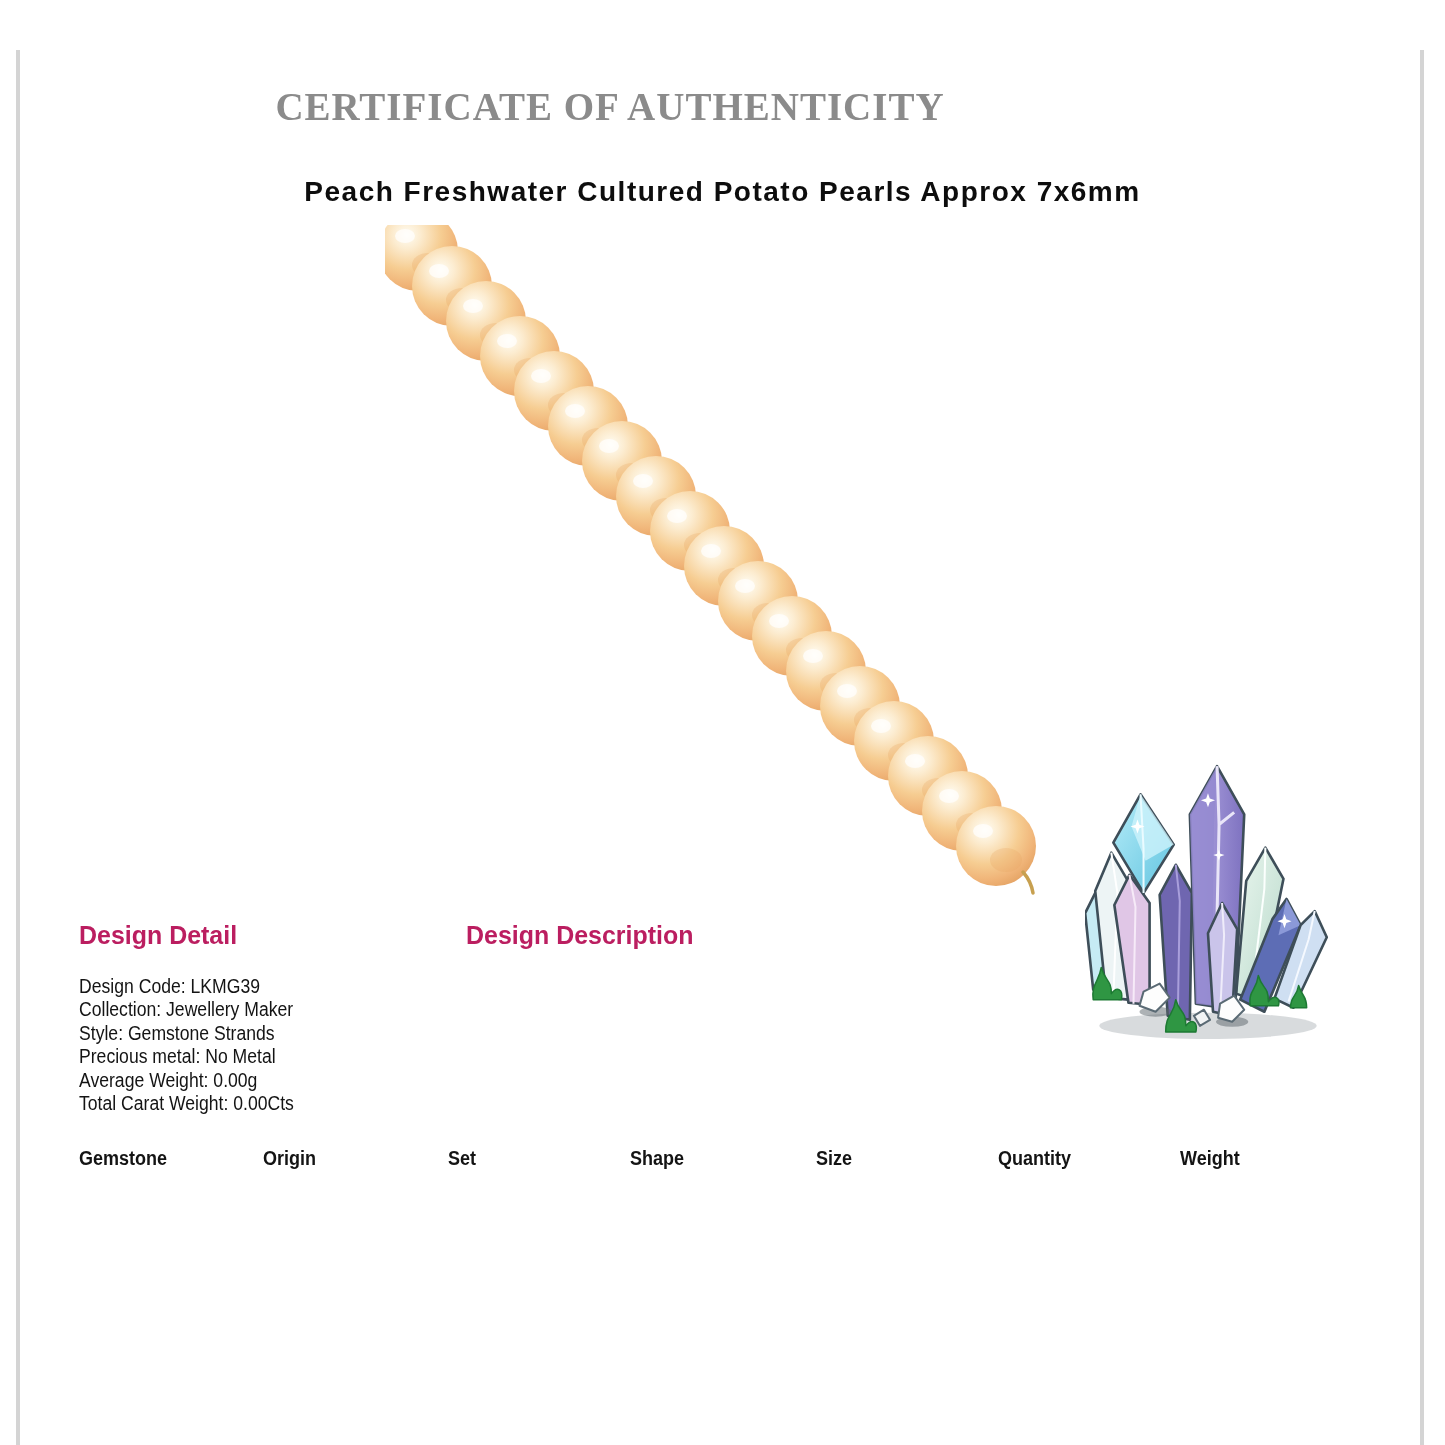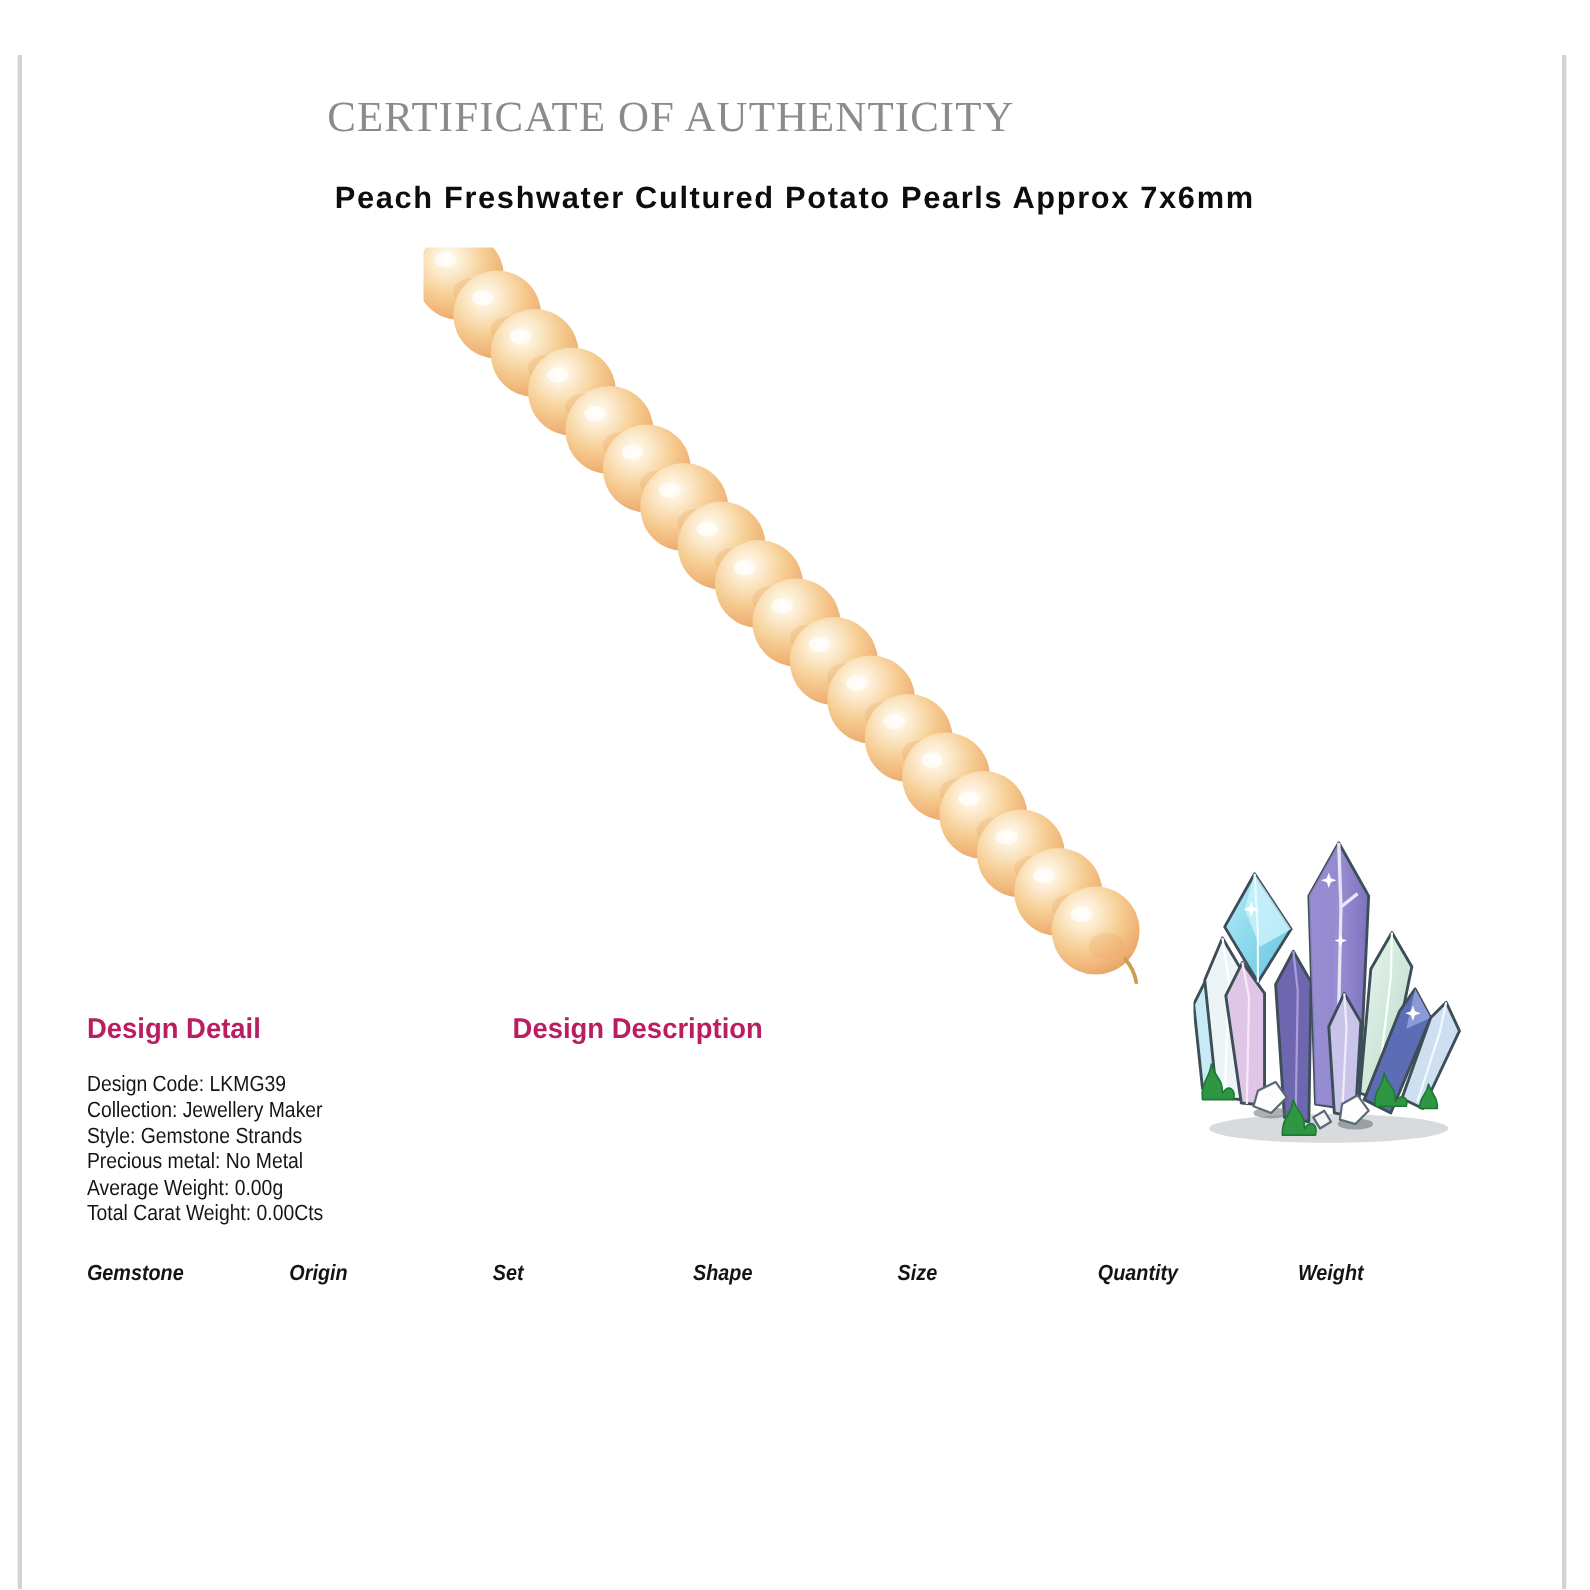--- a/index.html
+++ b/index.html
@@ -13,24 +13,24 @@
   }
   .vline{position:absolute;top:50px;width:4px;height:1395px;background:#d4d4d4;}
   .vline.left{left:16px;}
   .vline.right{left:1420px;}
 
   .doc-title{
     position:absolute;top:84px;left:0;width:1220px;
     text-align:center;
     font-family:"Liberation Serif", serif;
     font-size:39px;letter-spacing:1px;
-    color:#8b8b8b;font-weight:400;
+    color:#8b8b8b;font-weight:700;
   }
   .doc-subtitle{
-    position:absolute;top:164px;left:0;width:1445px;
+    position:absolute;top:176px;left:0;width:1445px;
     text-align:center;
     font-size:28px;font-weight:bold;letter-spacing:1.5px;
     color:#0d0d0d;
   }
 
   .pearl-photo{position:absolute;left:385px;top:225px;}
   .crystal-art{position:absolute;left:1085px;top:752px;}
 
   .section-heading{
     position:absolute;top:920px;
@@ -49,21 +49,21 @@
   }
 
   .gem-table{
     position:absolute;left:79px;top:1146px;width:1310px;
     font-size:20px;color:#141414;
   }
   .gem-row{
     display:grid;
     grid-template-columns:184px 185px 182px 186px 182px 182px 209px;
   }
-  .gem-row.header{font-weight:bold;line-height:24px;font-style:italic;}
+  .gem-row.header{font-weight:bold;line-height:24px;}
   .gem-row.body{margin-top:22px;line-height:25px;}
   .gem-cell{transform:scaleX(0.9);transform-origin:0 0;}
 </style>
 </head>
 <body>
 
 <div class="page">
 
   <div class="vline left"></div>
   <div class="vline right"></div>

